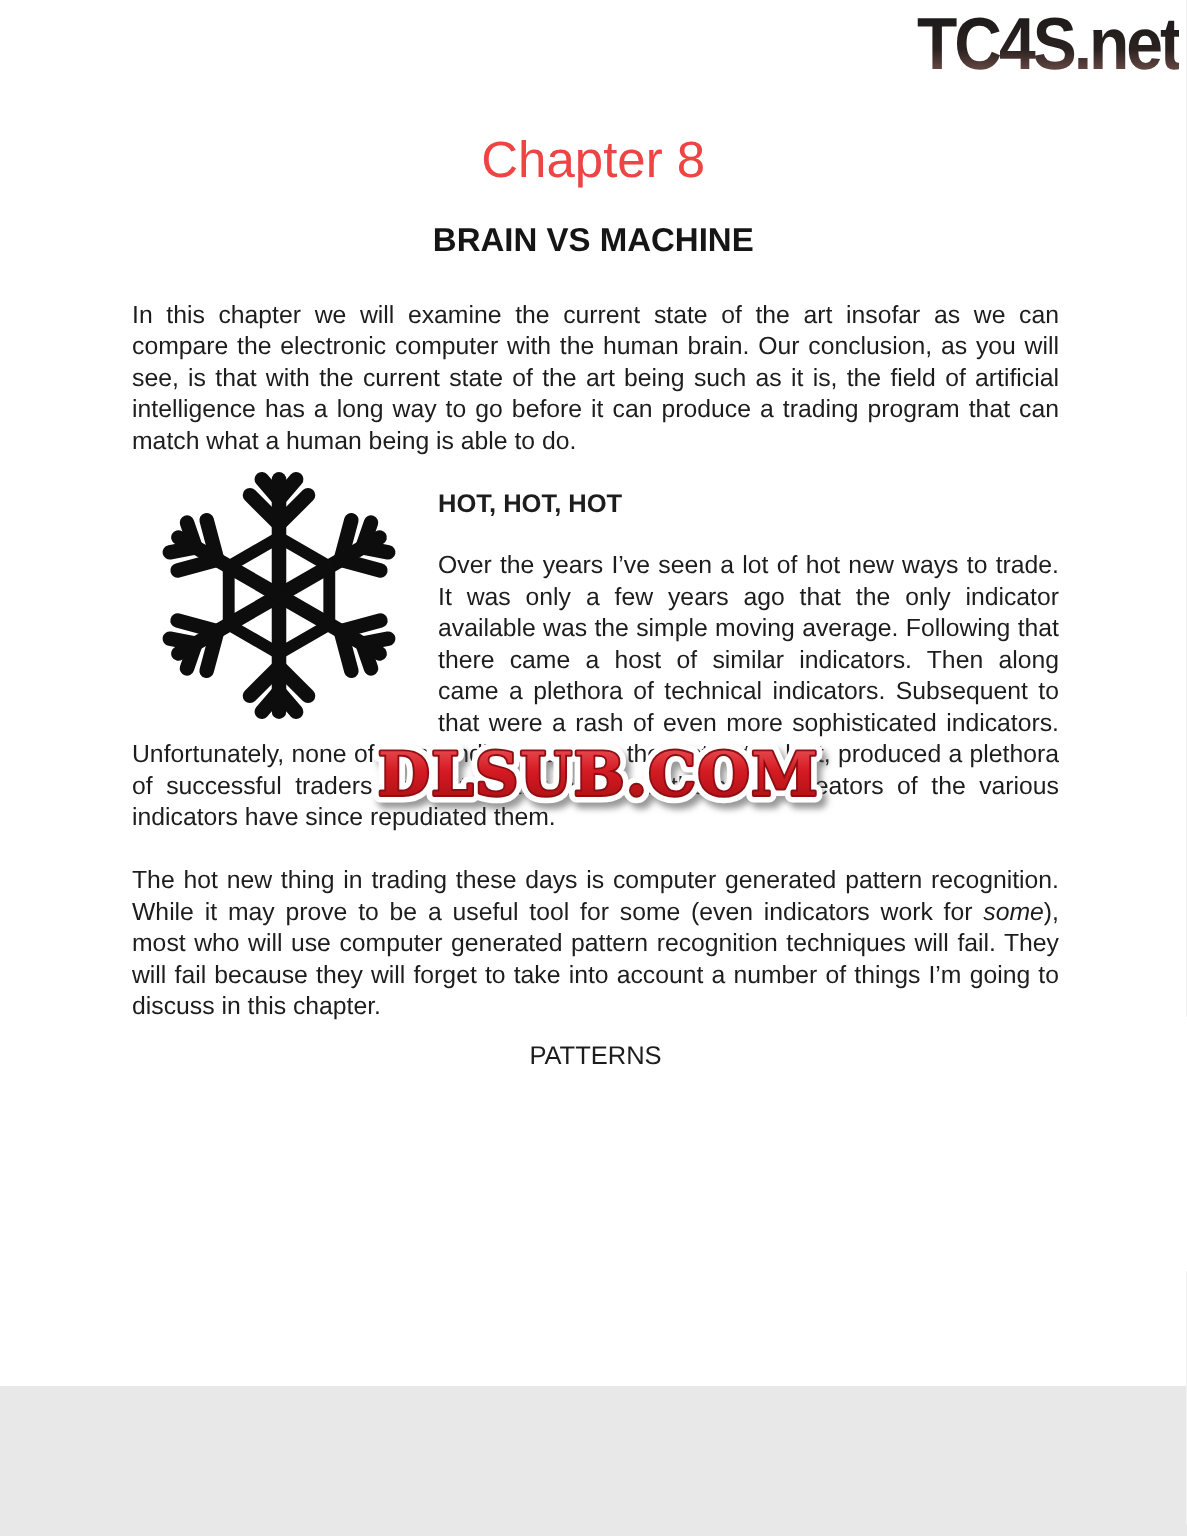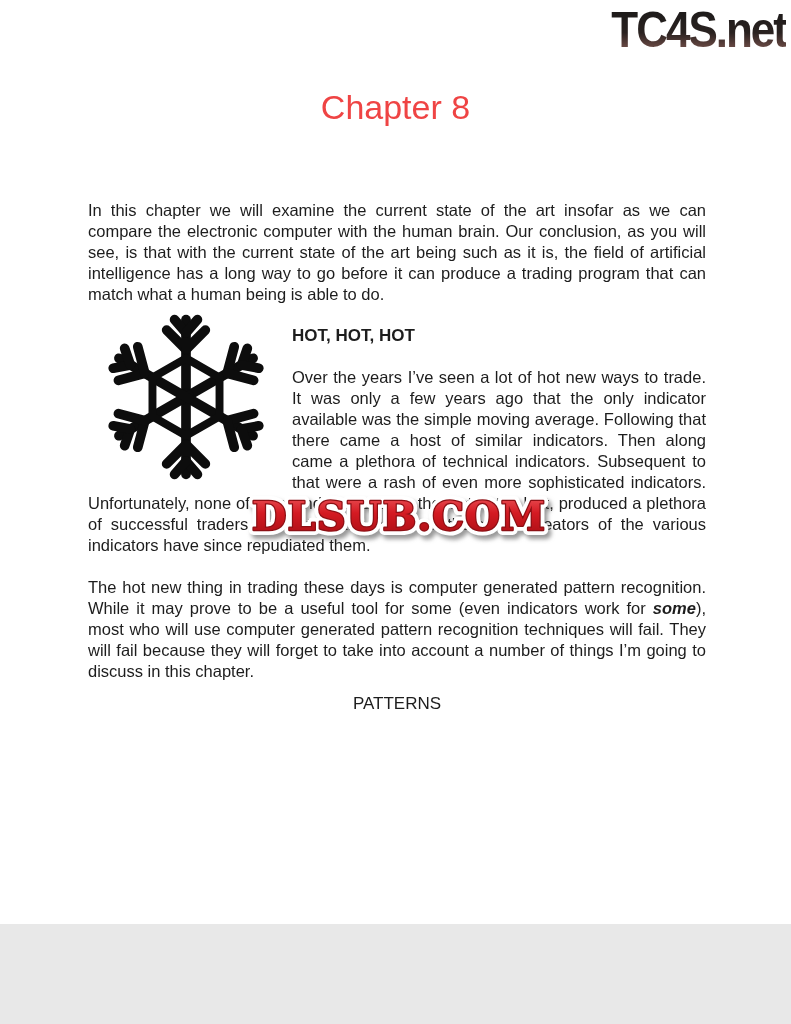--- a/index.html
+++ b/index.html
@@ -38,21 +38,21 @@
   .content p.space{margin-top:21px;}
   .inline-head{
     display:block;text-align:left;font-weight:bold;font-size:17px;
     margin:20px 0 0 0;line-height:21px;
   }
   .mid-head{
     text-align:center;font-weight:normal;font-size:17px;
     margin:11px 0 20px 0;line-height:21px;
   }
   .u{}
-  .it{font-style:italic;font-weight:bold;}
+  .it{font-style:italic;}
   
   .snowflake-box{
     float:left;width:204px;height:180px;margin:2px 0 0 0;
   }
   .snowflake-box svg{display:block;margin:2px 0 0 10px;}
   
   .dlsub{
     position:absolute;left:238px;top:481px;width:322px;height:72px;
     pointer-events:none;
   }
@@ -66,20 +66,21 @@
   }
 </style>
 </head>
 <body>
 
 <div class="page">
 
   <div class="tc4s">TC4S.net</div>
 
   <div class="chapter-title">Chapter 8</div>
+  <div class="section-title">BRAIN VS MACHINE</div>
 
   <div class="content">
 
     <p>In this chapter we will examine the current state of the art insofar as we can compare the electronic computer with the human brain.  Our conclusion, as you will see, is that with the current state of the art being such as it is, the field of artificial intelligence has a long way to go before it can produce a trading program that can match what a human being is able to do.</p>
 
     <div class="snowflake-box">
       <svg width="176" height="176" viewBox="-100 -100 200 200">
         <g stroke="#0d0d0d" stroke-width="11" stroke-linecap="round" fill="none">
           <g transform="rotate(0)">
             <line x1="0" y1="4" x2="0" y2="-88"></line>

